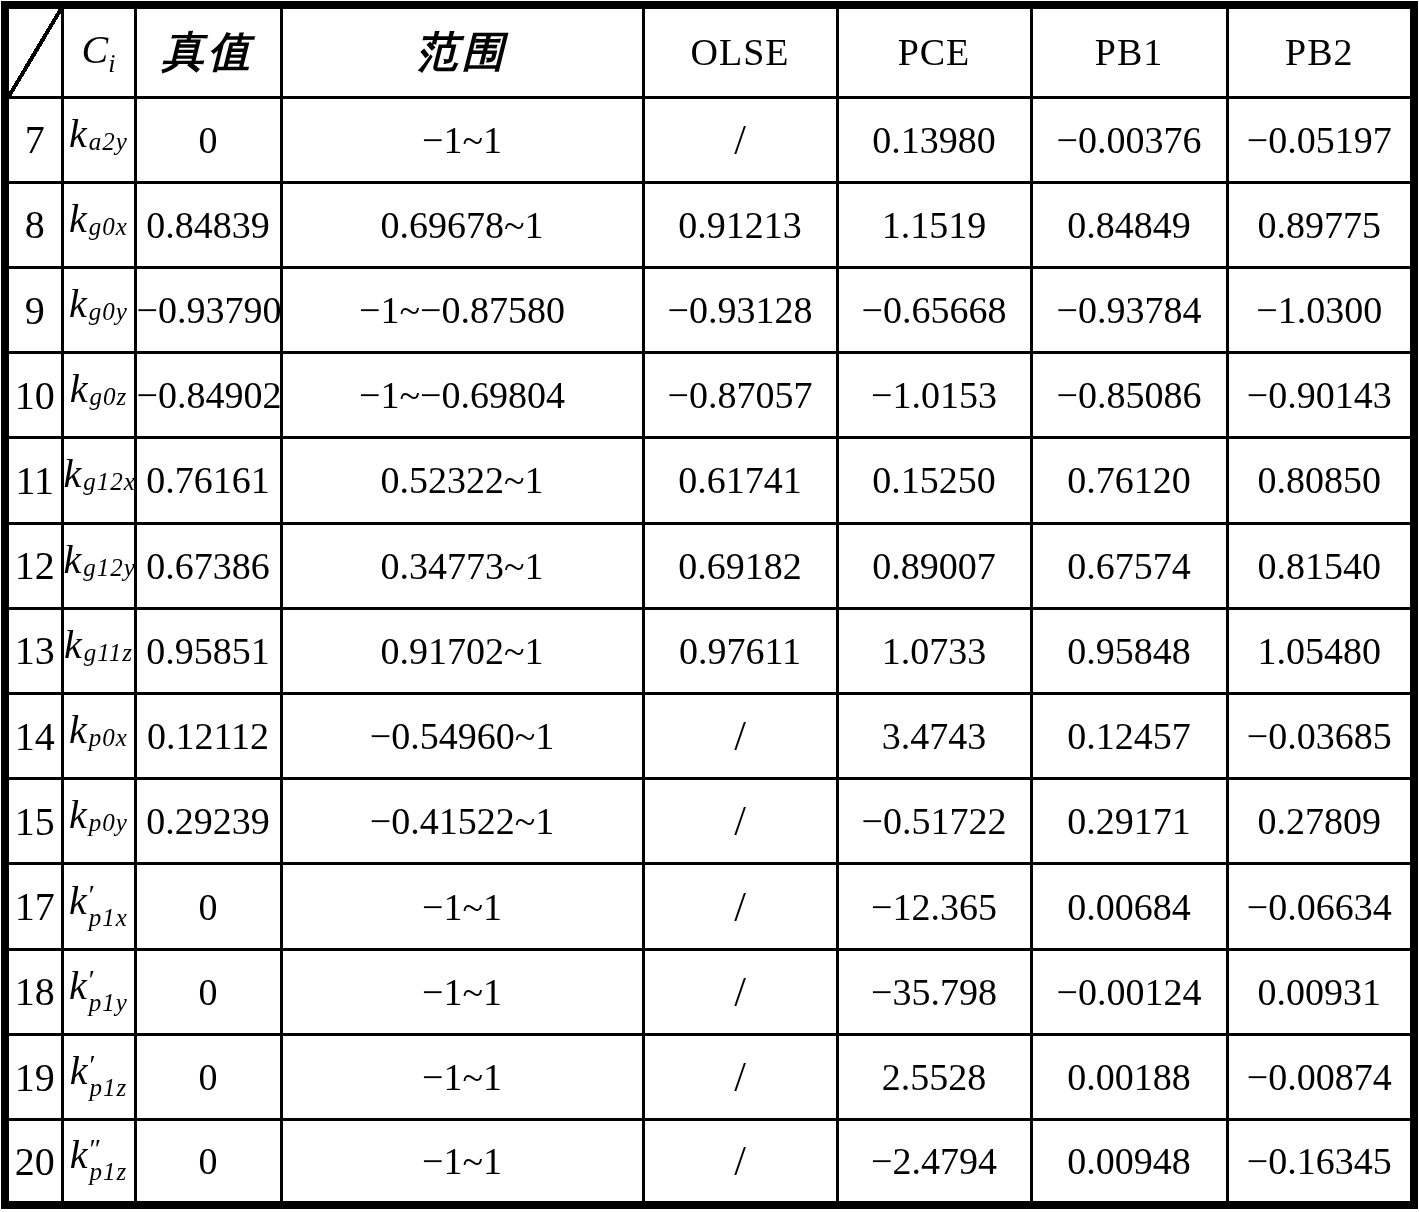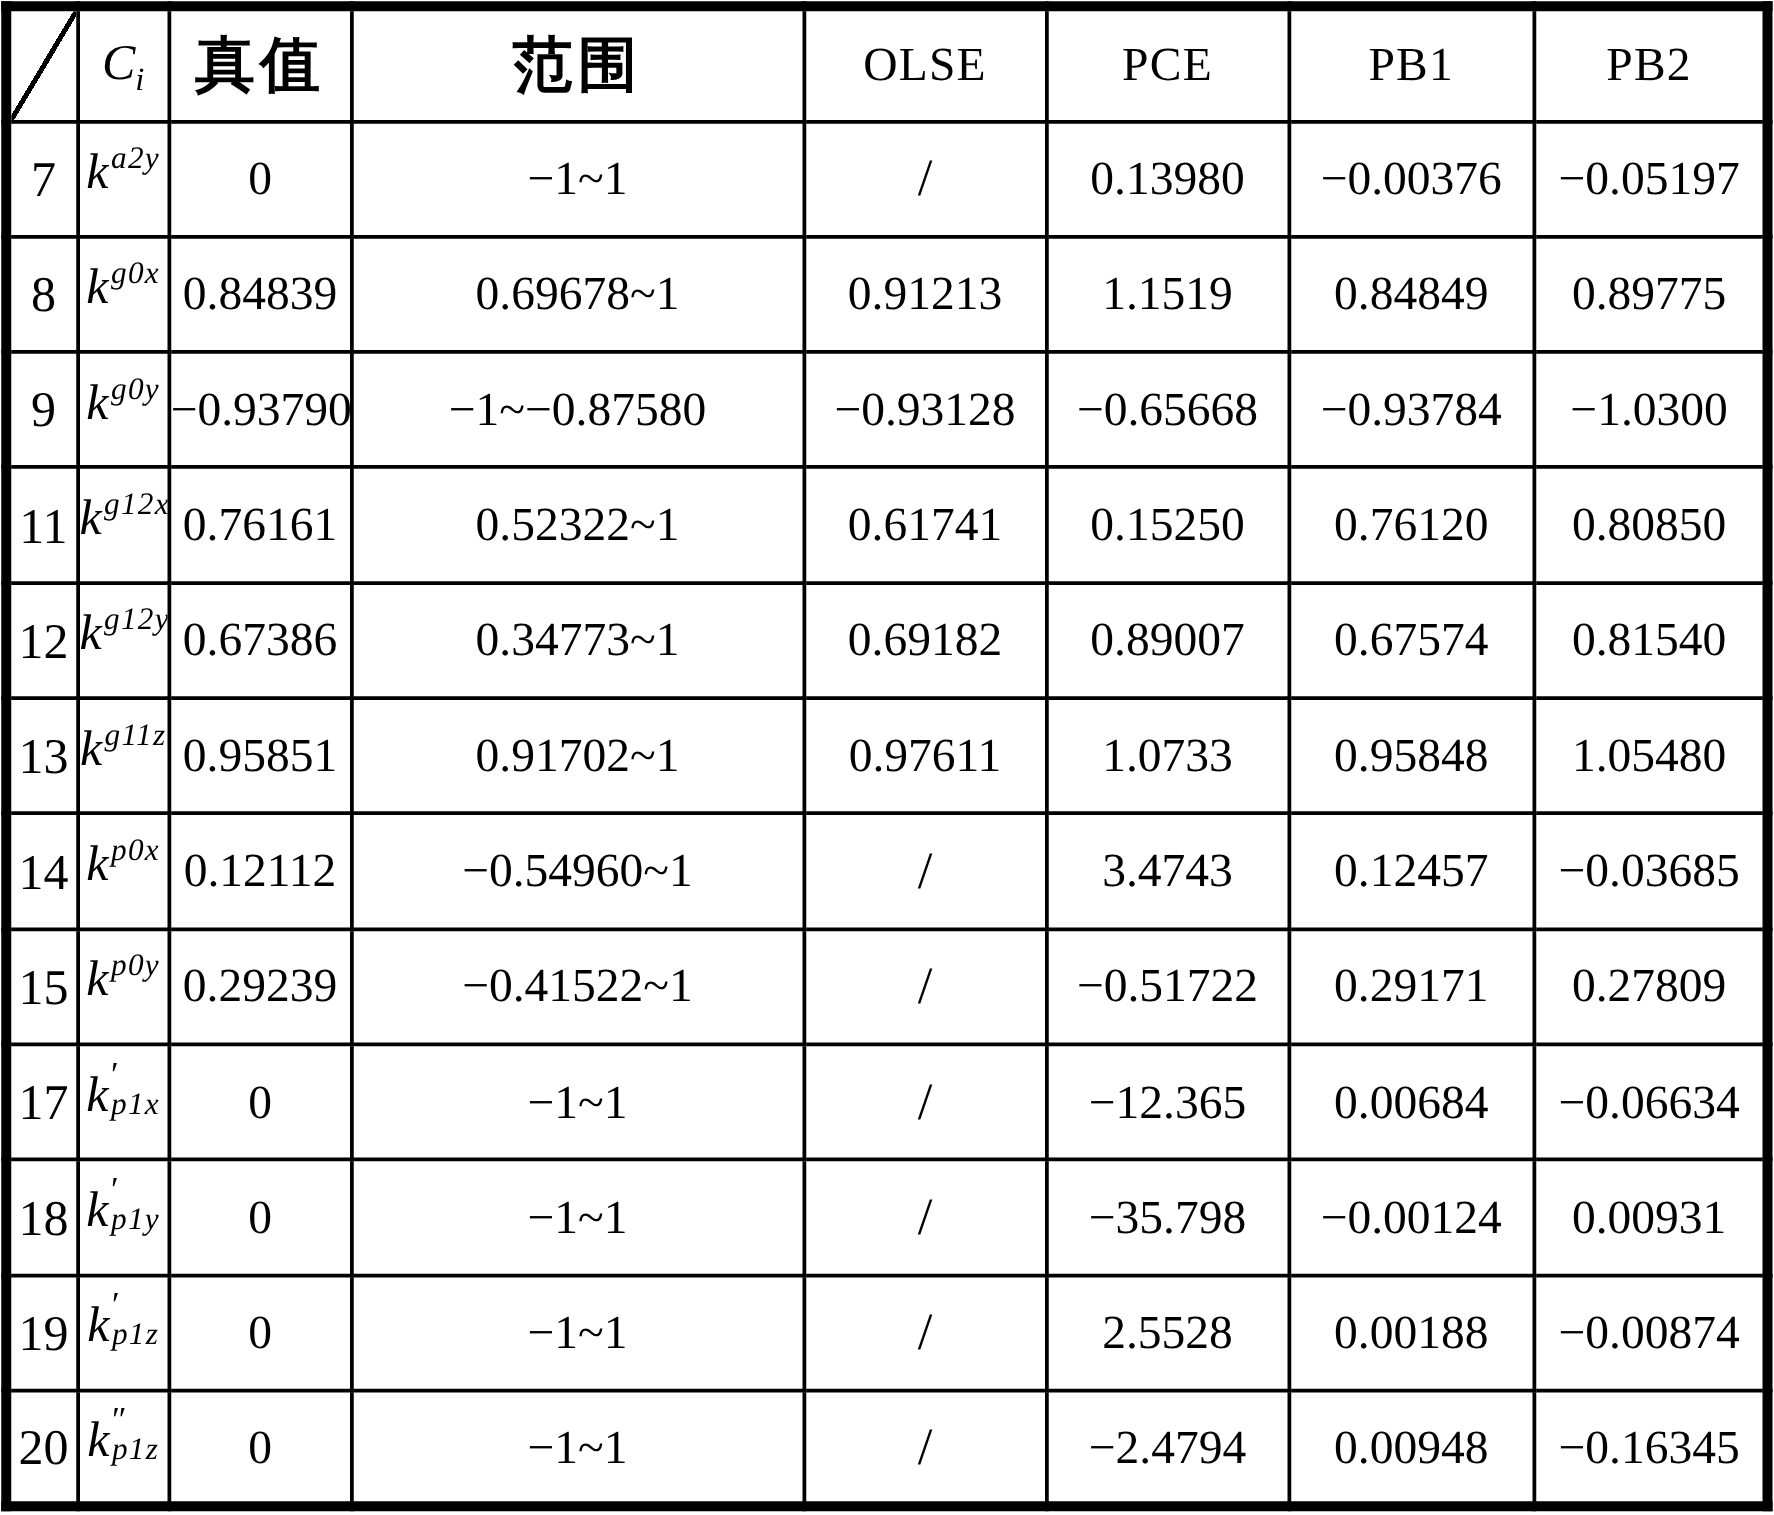--- a/index.html
+++ b/index.html
@@ -37,36 +37,36 @@
   .diag {
     position: absolute; left: 0; top: 0; right: 0; bottom: 0;
     background: linear-gradient(to bottom right,
       transparent calc(50% - 2px),
       #000 calc(50% - 2px),
       #000 calc(50% + 2px),
       transparent calc(50% + 2px));
   }
   .coef-head { font-size: 40px; font-style: italic; }
   .coef-head sub { font-size: 26px; font-style: italic; }
-  .cn-head { font-size: 48px; font-weight: bold; font-family: "Liberation Serif", "DejaVu Serif", serif; letter-spacing: 4px; }
+  .cn-head { font-size: 42px; font-weight: bold; font-family: "Liberation Serif", "DejaVu Serif", serif; letter-spacing: 4px; font-style: italic; }
   .lat-head { font-size: 38px; letter-spacing: 1px; margin-left: 17px; }
 
   
   .num { font-size: 40px; }
   .val { font-size: 38px; }
   .slash { font-size: 42px; }
 
   
   .coef { font-size: 38px; }
   .kwrap { display: inline-flex; align-items: flex-start; }
   .kbase { font-style: italic; font-size: 40px; line-height: 52px; }
   .ps {
     display: inline-flex;
     flex-direction: column;
-    justify-content: flex-start;
+    justify-content: center;
     align-items: flex-start;
     height: 64px;
     margin-left: 2px;
     position: relative;
     top: 2px;
     font-family: Liberation Serif, serif;
   }
   .prime { display: block; font-size: 28px; line-height: 18px; }
   .csub { display: block; font-size: 25px; line-height: 28px; font-style: italic; letter-spacing: 1px; }
 </style>
@@ -150,20 +150,38 @@
             </span>
     </td>
     <td class="val">−0.93790</td>
     <td class="val">−1~−0.87580</td>
     <td class="val">−0.93128</td>
     <td class="val">−0.65668</td>
     <td class="val">−0.93784</td>
     <td class="val">−1.0300</td>
   </tr>
 
+  <tr>
+    <td class="num">10</td>
+    <td class="coef">
+      <span class="kwrap">
+              <span class="kbase">k</span>
+              <span class="ps">
+                <span class="prime"></span>
+                <span class="csub">g0z</span>
+              </span>
+            </span>
+    </td>
+    <td class="val">−0.84902</td>
+    <td class="val">−1~−0.69804</td>
+    <td class="val">−0.87057</td>
+    <td class="val">−1.0153</td>
+    <td class="val">−0.85086</td>
+    <td class="val">−0.90143</td>
+  </tr>
 
   <tr>
     <td class="num">11</td>
     <td class="coef">
       <span class="kwrap">
               <span class="kbase">k</span>
               <span class="ps">
                 <span class="prime"></span>
                 <span class="csub">g12x</span>
               </span>

